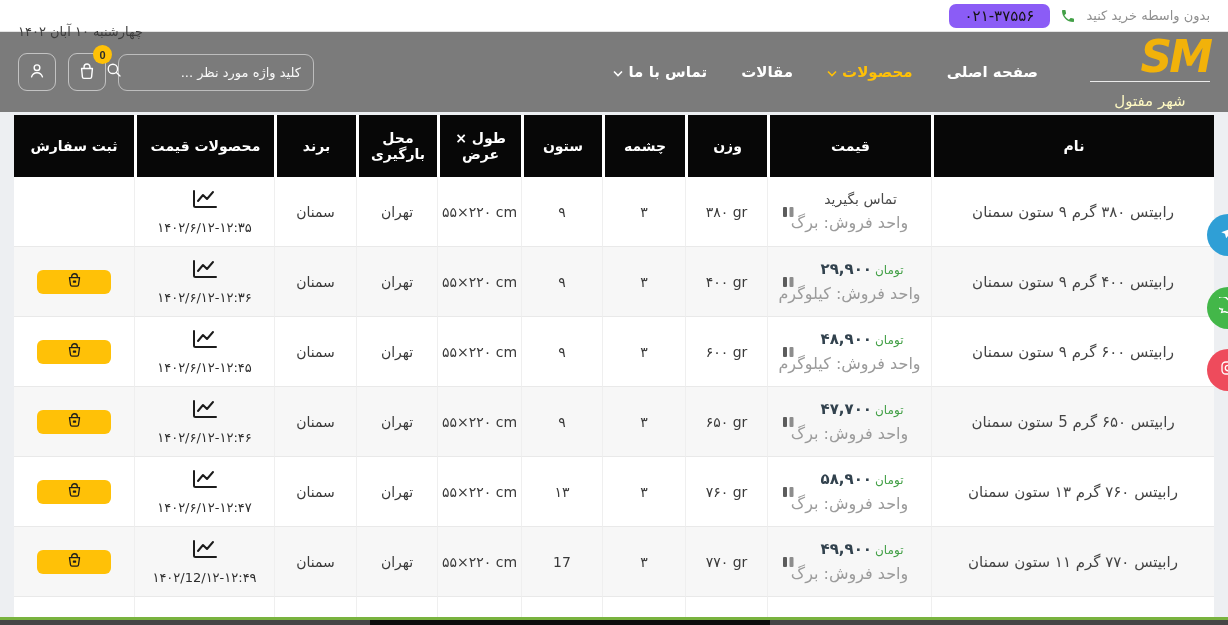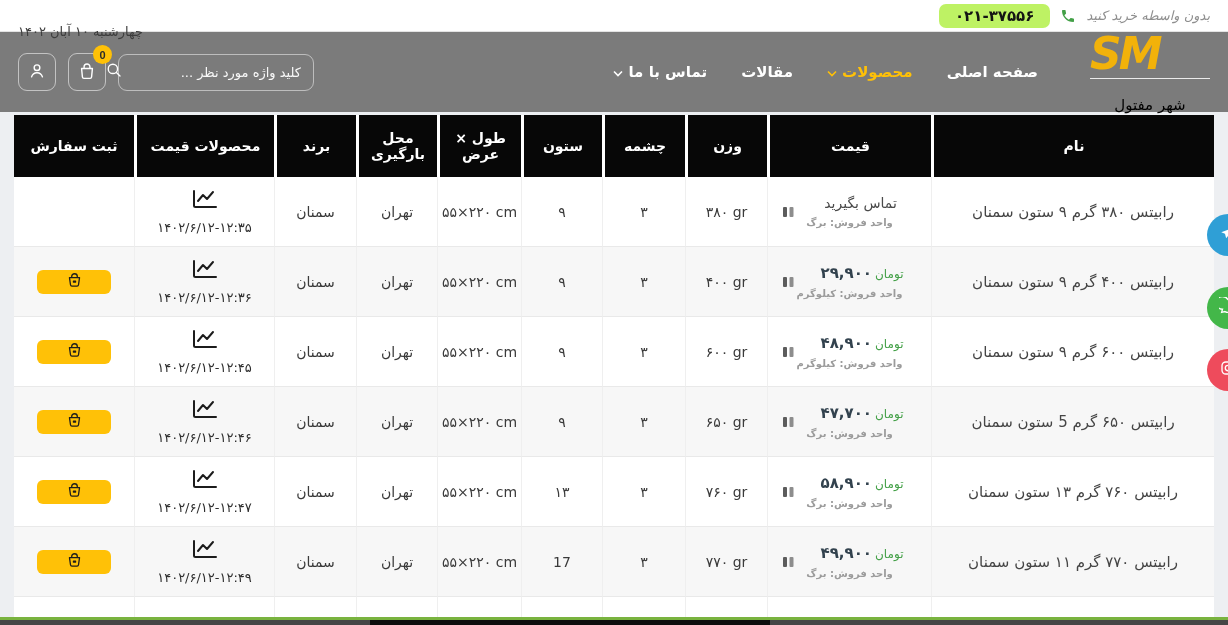--- a/index.html
+++ b/index.html
@@ -3,31 +3,31 @@
 <meta charset="utf-8">
 <style>
   * { box-sizing: border-box; margin: 0; padding: 0; }
   html,body { width:1228px; height:625px; overflow:hidden; }
   body { font-family:"DejaVu Sans", sans-serif; background:#edeff2; position:relative; }
 
   
   .topbar { height:32px; background:#ffffff; border-bottom:1px solid #e3e3e3;
             display:flex; align-items:center; justify-content:space-between; padding:0 18px; }
   .topbar-right { display:flex; align-items:center; gap:10px; }
-  .tagline { color:#8f8f8f; font-size:13px;font-style:italic; }
-  .phone-pill { background:#bef264; border-radius:7px; padding:3px 16px; font-weight:bold;
+  .tagline { color:#8f8f8f; font-size:13px; }
+  .phone-pill { background:#8b5cf6; border-radius:7px; padding:3px 16px; font-weight:normal;
                 font-size:15px; color:#141414; cursor:pointer; letter-spacing:.5px; }
   .phone-icon { display:flex; }
 
   
   .header { height:80px; background:#7b7b7b; display:flex; align-items:center; padding:0 18px; }
-  .logo { display:flex; flex-direction:column; align-items:flex-end; line-height:1; cursor:pointer; width:120px; }
+  .logo { display:flex; flex-direction:column; align-items:flex-start; line-height:1; cursor:pointer; width:120px; }
   .logo-sm { color:#f2b20a; font-size:44px; font-weight:900; font-style:italic; letter-spacing:-3px;
              font-family:"DejaVu Sans", sans-serif; }
-  .logo-sub { color:#000000; font-size:15px; margin-top:2px; border-top:1px solid rgba(255,255,255,.85); padding-top:19px; width:100%; text-align:center; }
+  .logo-sub { color:#fef9c3; font-size:15px; margin-top:2px; border-top:1px solid rgba(255,255,255,.85); padding-top:12px; width:100%; text-align:center; }
   .nav { display:flex; align-items:center; gap:34px; margin-right:52px; }
   .nav-item { display:flex; align-items:center; gap:5px; color:#ffffff; font-size:15px; font-weight:bold; cursor:pointer; }
   .nav-item.active { color:#ffc107; }
   .chev { display:flex; margin-top:2px; }
   .spacer { flex:1; }
   .hdr-left { display:flex; align-items:center; gap:12px; flex-direction:row-reverse; }
   .search-box { width:196px; height:37px; border:1px solid rgba(255,255,255,.5); border-radius:9px;
                 display:flex; align-items:center; padding:0 12px; gap:8px; }
   .search-box input { flex:1; background:transparent; border:none; outline:none; color:#fff;
                       font-size:13px; text-align:right; font-family:"DejaVu Sans", sans-serif; }
@@ -47,21 +47,21 @@
   tbody td { height:70px; background:#fff; text-align:center; vertical-align:middle;
              border-bottom:1px solid #e9e9e9; font-size:14px; color:#3a3a3a; position:relative; }
   tbody td:not(:last-child) { border-left:1px solid #efefef; }
   tr.striped td { background:#f7f7f7; }
   .name-cell { font-size:15px; color:#454545; }
   .price-inner { display:flex; flex-direction:column; align-items:center; gap:6px; }
   .price-main { display:flex; align-items:baseline; gap:3px; }
   .currency { color:#43a047; font-size:12px; }
   .price-value { font-weight:bold; font-size:15px; color:#32424e;margin-left:25px; }
   .price-value.call { font-weight:normal; font-size:14px; color:#4a4a4a; }
-  .unit { color:#9b9b9b; font-size:10px;font-weight:bold; }
+  .unit { color:#9b9b9b; font-size:16px; }
   .history-icon { position:absolute; left:14px; top:50%; transform:translateY(-50%); cursor:pointer; display:flex; }
   .ltr { direction:ltr; unicode-bidi:embed; }
   .chart-inner { display:flex; flex-direction:column; align-items:center; gap:10px; }
   .chart-icon { cursor:pointer; display:flex; }
   .chart-date { font-size:13px; color:#2d2d2d; }
   .order-btn { width:74px; height:24px; background:#ffc107; border:none; border-radius:6px;
                display:inline-flex; align-items:center; justify-content:center; cursor:pointer; }
 
   
   .social-btn { position:absolute; right:-21px; width:42px; height:42px; border-radius:50%;
@@ -440,21 +440,21 @@
     <td>تهران</td>
     <td>سمنان</td>
     <td>
       <div class="chart-inner">
         <span class="chart-icon">
           <svg width="28" height="21" viewBox="0 0 28 21">
                   <path d="M3 2 v14.5 a1.5 1.5 0 0 0 1.5 1.5 H25" fill="none" stroke="#1c1c1c" stroke-width="2" stroke-linecap="round"></path>
                   <path d="M7 12 l5-6 4 4 6-7" fill="none" stroke="#1c1c1c" stroke-width="2" stroke-linecap="round" stroke-linejoin="round"></path>
                 </svg>
         </span>
-        <span class="chart-date ltr">۱۴۰۲/۶/۱۲-۱۲:۴۹</span>
+        <span class="chart-date ltr">۱۴۰۲/12/۱۲-۱۲:۴۹</span>
       </div>
     </td>
     <td>
       <button class="order-btn">
         <span>
           <svg width="15" height="14" viewBox="0 0 16 15">
                   <path d="M5 5 V3.8 a3 3 0 0 1 6 0 V5" fill="none" stroke="#1e1e1e" stroke-width="1.4"></path>
                   <path d="M2.6 5 h10.8 l-1.1 7.6 a1.6 1.6 0 0 1-1.6 1.4 H5.3 a1.6 1.6 0 0 1-1.6-1.4 z" fill="none" stroke="#1e1e1e" stroke-width="1.4" stroke-linejoin="round"></path>
                   <rect x="6.2" y="8" width="3.6" height="2.4" rx=".5" fill="#1e1e1e"></rect>
                 </svg>

